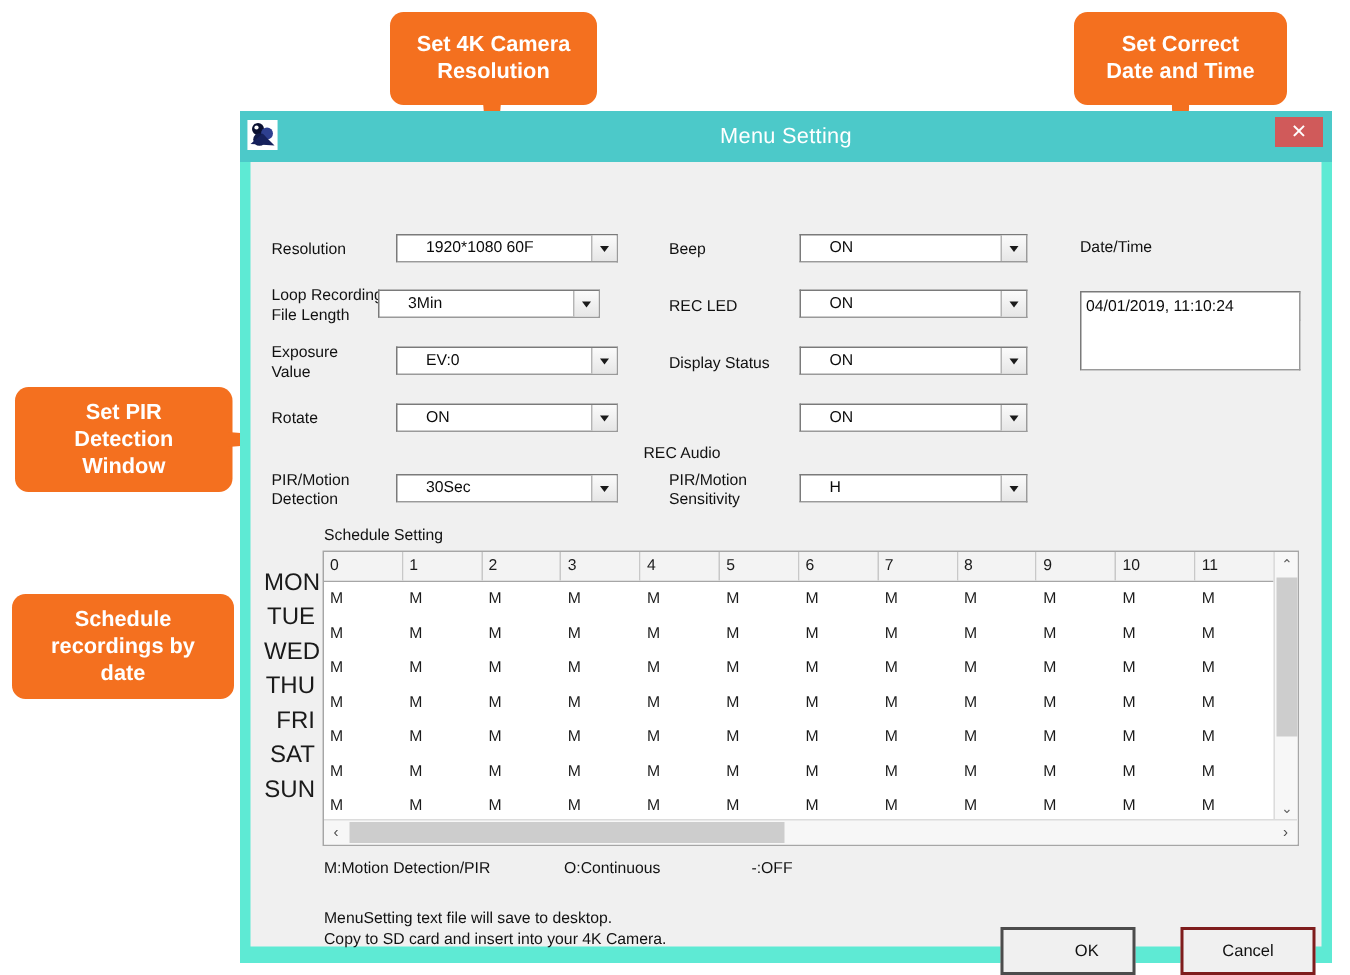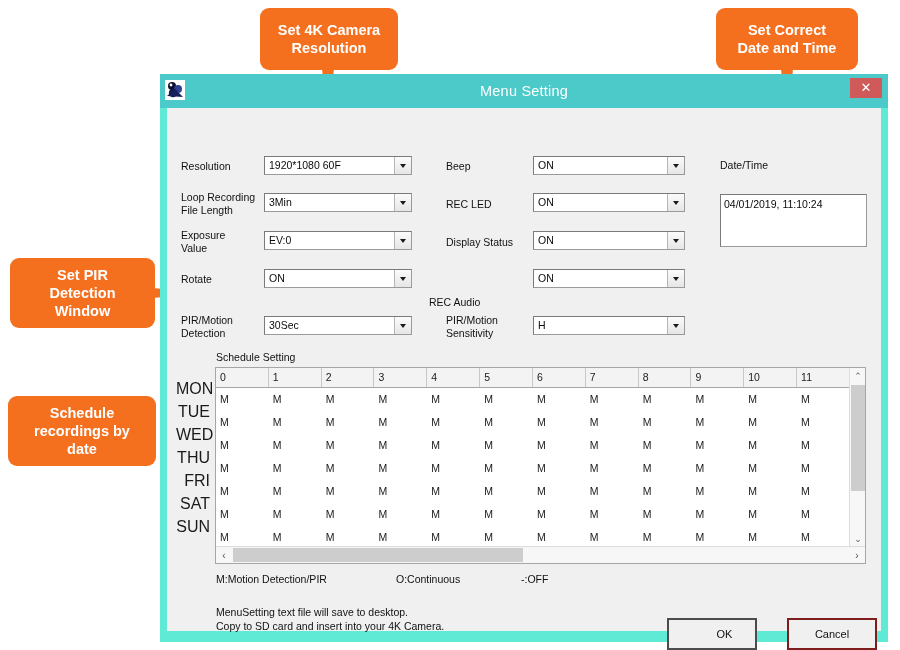--- a/index.html
+++ b/index.html
@@ -77,21 +77,21 @@
     border-left-color: #7a7a7a;
     display: flex;
     align-items: stretch;
     cursor: pointer;
   }
   .combo .val {
     flex: 1;
     font-size: 10.5px;
     color: #0a0a0a;
     line-height: 17px;
-    padding-left: 4px;
+    padding-left: 19px;
     overflow: hidden;
     white-space: nowrap;
     font-family: "Liberation Sans", sans-serif;
   }
   .combo .arrowbox {
     width: 17px;
     background: linear-gradient(#fbfbfb,#e6e6e6);
     border-left: 1px solid #b5b5b5;
     display: flex; align-items: center; justify-content: center;
   }
@@ -202,21 +202,21 @@
   .daylabel {
     position: absolute;
     font-size: 16px;
     color: #1a1a1a;
     text-align: right;
     width: 34px;
   }
 
   #legend { position: absolute; left: 49px; top: 465px; font-size: 10.5px; color: #111; }
   #legend span { display: inline-block; }
-  #lg1 { width: 180px; }
+  #lg1 { width: 160px; }
   #lg2 { width: 125px; }
 
   #note {
     position: absolute; left: 49px; top: 498px;
     font-size: 10.5px; color: #111; line-height: 13.5px;
     white-space: pre-line;
   }
 
   .dlgbtn {
     position: absolute;
@@ -300,21 +300,21 @@
       <div class="fld-label" style="left:14px; top:52px;">Resolution</div>
       <div class="combo" style="left:97px; top:48px; width:148px;">
         <div class="val">1920*1080 60F</div>
         <div class="arrowbox">
             <i></i>
           </div>
       </div>
 
       <div class="fld-label" style="left:14px; top:83px;">Loop Recording
 File Length</div>
-      <div class="combo" style="left:97px; top:85px; width:148px;justify-content:center;">
+      <div class="combo" style="left:85px; top:85px; width:148px;justify-content:center;">
         <div class="val">3Min</div>
         <div class="arrowbox">
             <i></i>
           </div>
       </div>
 
       <div class="fld-label" style="left:14px; top:121px;">Exposure
 Value</div>
       <div class="combo" style="left:97px; top:123px; width:148px;">
         <div class="val">EV:0</div>

